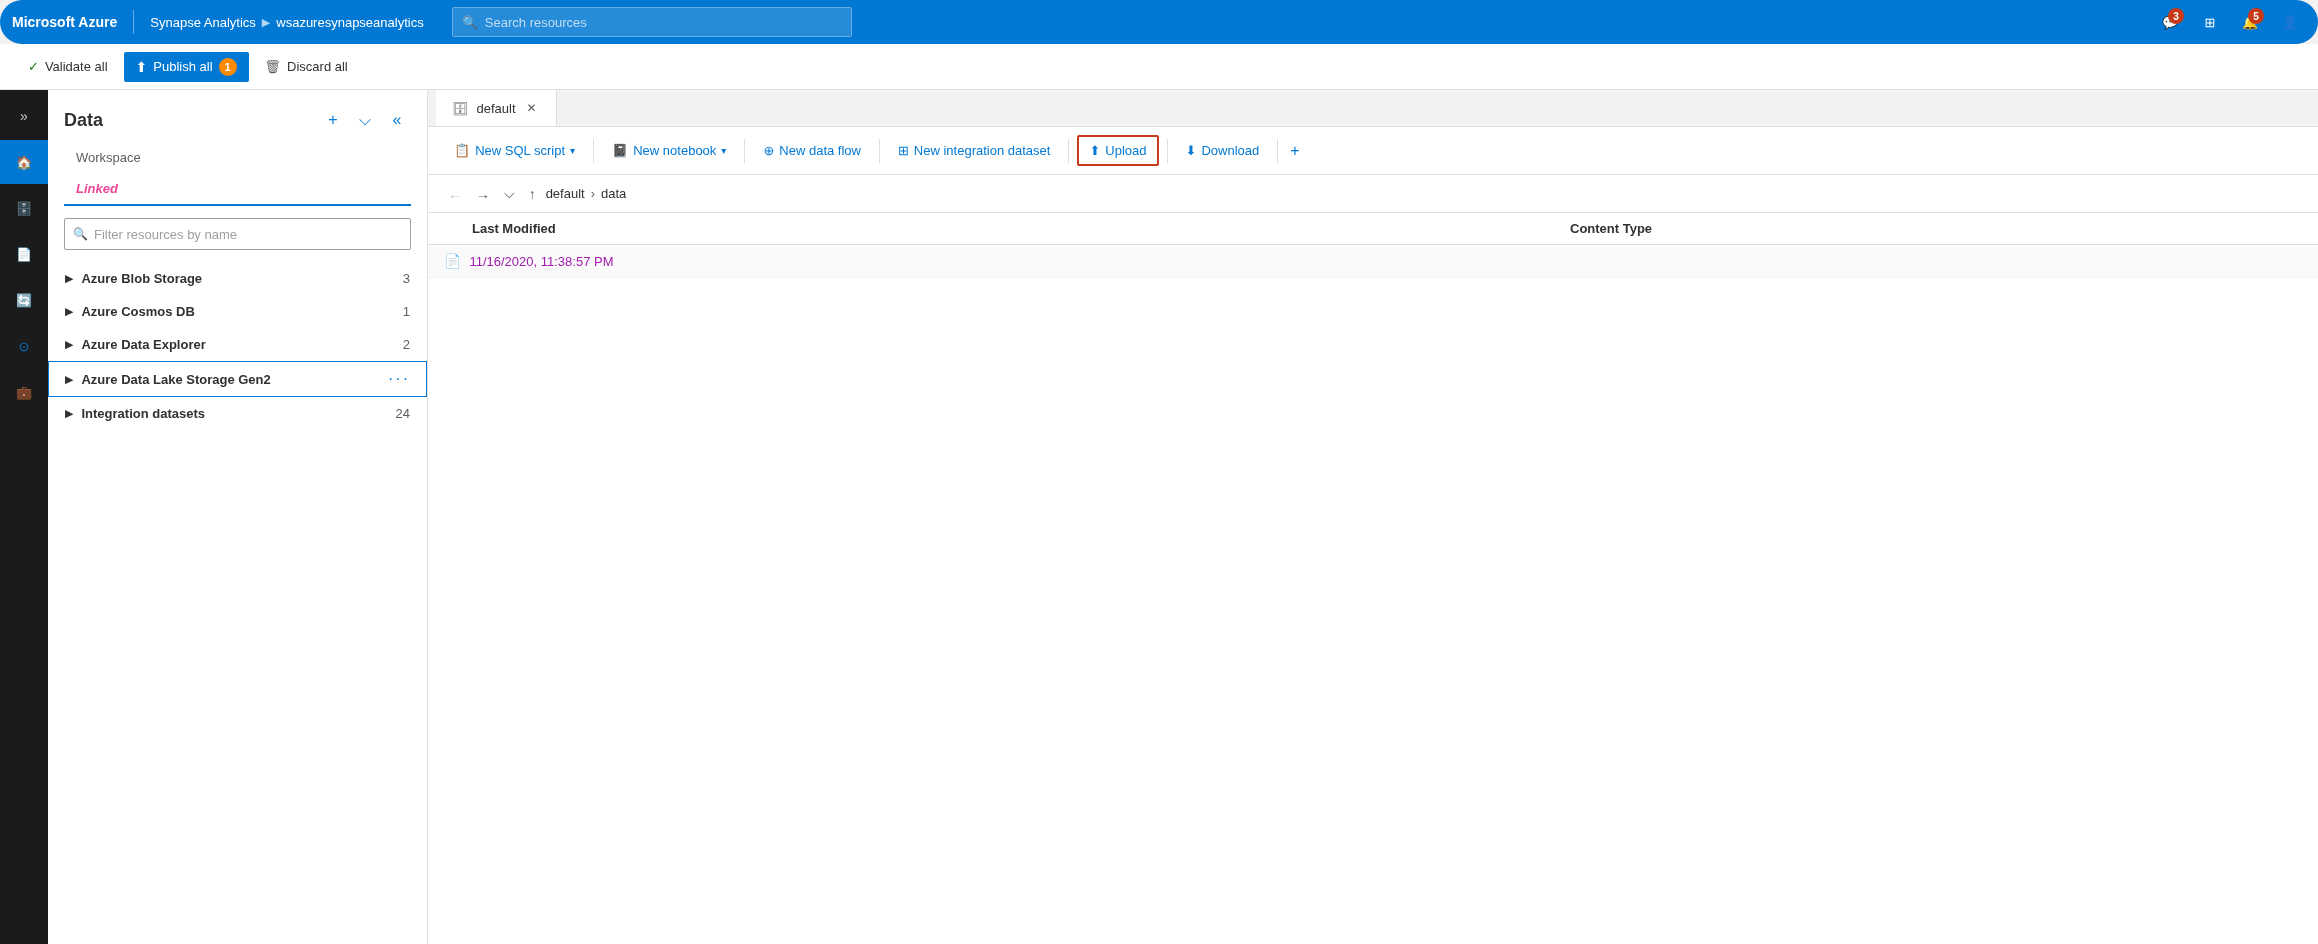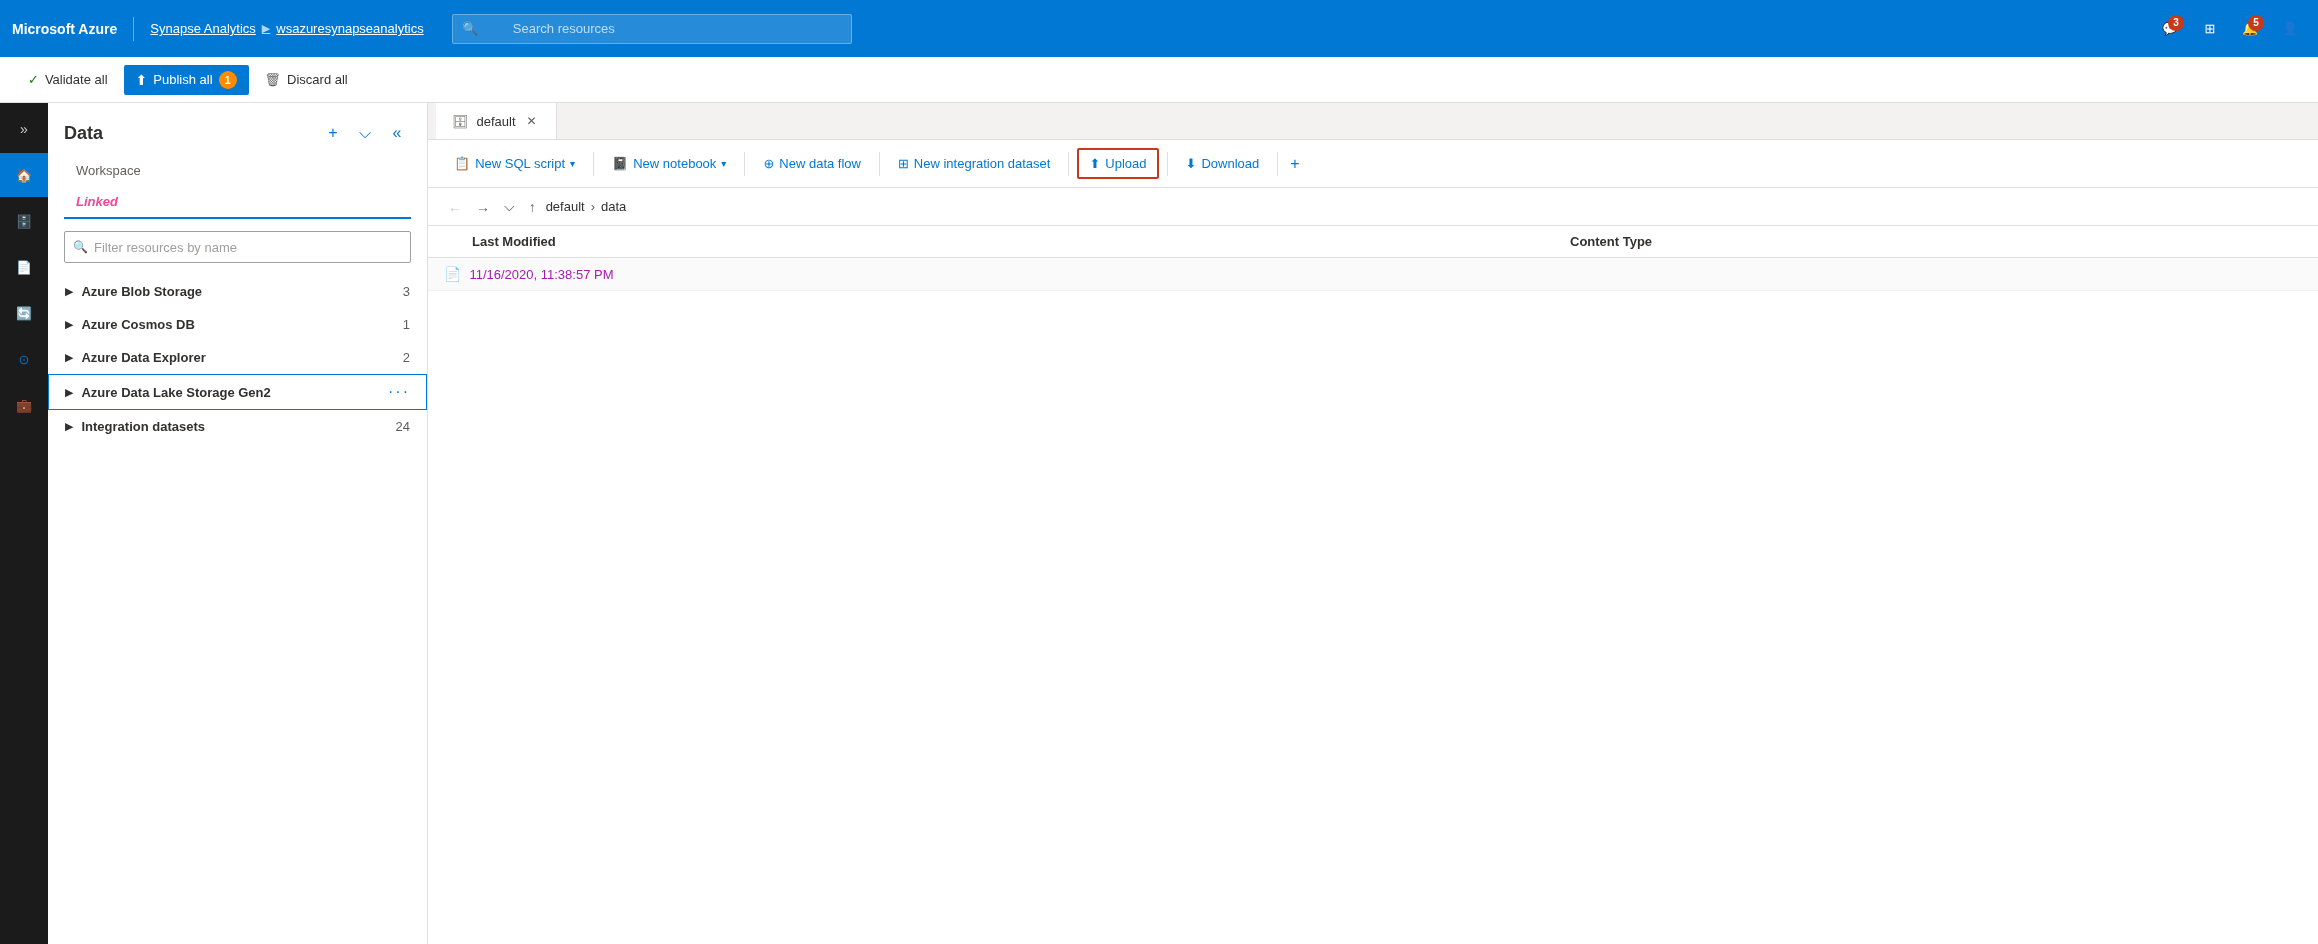--- a/index.html
+++ b/index.html
@@ -2,66 +2,65 @@
 <html><head>
   <meta charset="utf-8">
   <style>
     * { box-sizing: border-box; margin: 0; padding: 0; }
     body { font-family: 'Segoe UI', Arial, sans-serif; font-size: 13px; background: #f3f2f1; overflow: hidden; }
 
     
     .top-nav {
       background: #0078d4;
       color: white;
-      height: 57px;
+      height: 44px;
       display: flex;
       align-items: center;
       padding: 0 12px;
       gap: 12px;
+      border-radius: 22px;
     }
     .top-nav-logo {
       font-weight: 700;
       font-size: 14px;
       color: white;
       white-space: nowrap;
     }
     .top-nav-divider {
       width: 1px;
       height: 24px;
       background: rgba(255,255,255,0.4);
       margin: 0 4px;
     }
     .top-nav-breadcrumb {
       display: flex;
       align-items: center;
       gap: 6px;
       color: white;
       font-size: 13px;
-      text-decoration: underline;
     }
     .top-nav-search {
       flex: 1;
       max-width: 400px;
       margin: 0 16px;
       background: rgba(255,255,255,0.15);
       border: 1px solid rgba(255,255,255,0.3);
       border-radius: 2px;
       display: flex;
       align-items: center;
       padding: 0 10px;
       height: 30px;
     }
     .top-nav-search input {
       background: transparent;
       border: none;
       outline: none;
       color: #fef9c3;
       font-size: 13px;
       width: 100%;
-      margin-left: 28px;
     }
     .top-nav-search input::placeholder { color: rgba(255,255,255,0.7); }
     .top-nav-icons {
       display: flex;
       align-items: center;
       gap: 8px;
       margin-left: auto;
     }
     .nav-icon-btn {
       position: relative;

